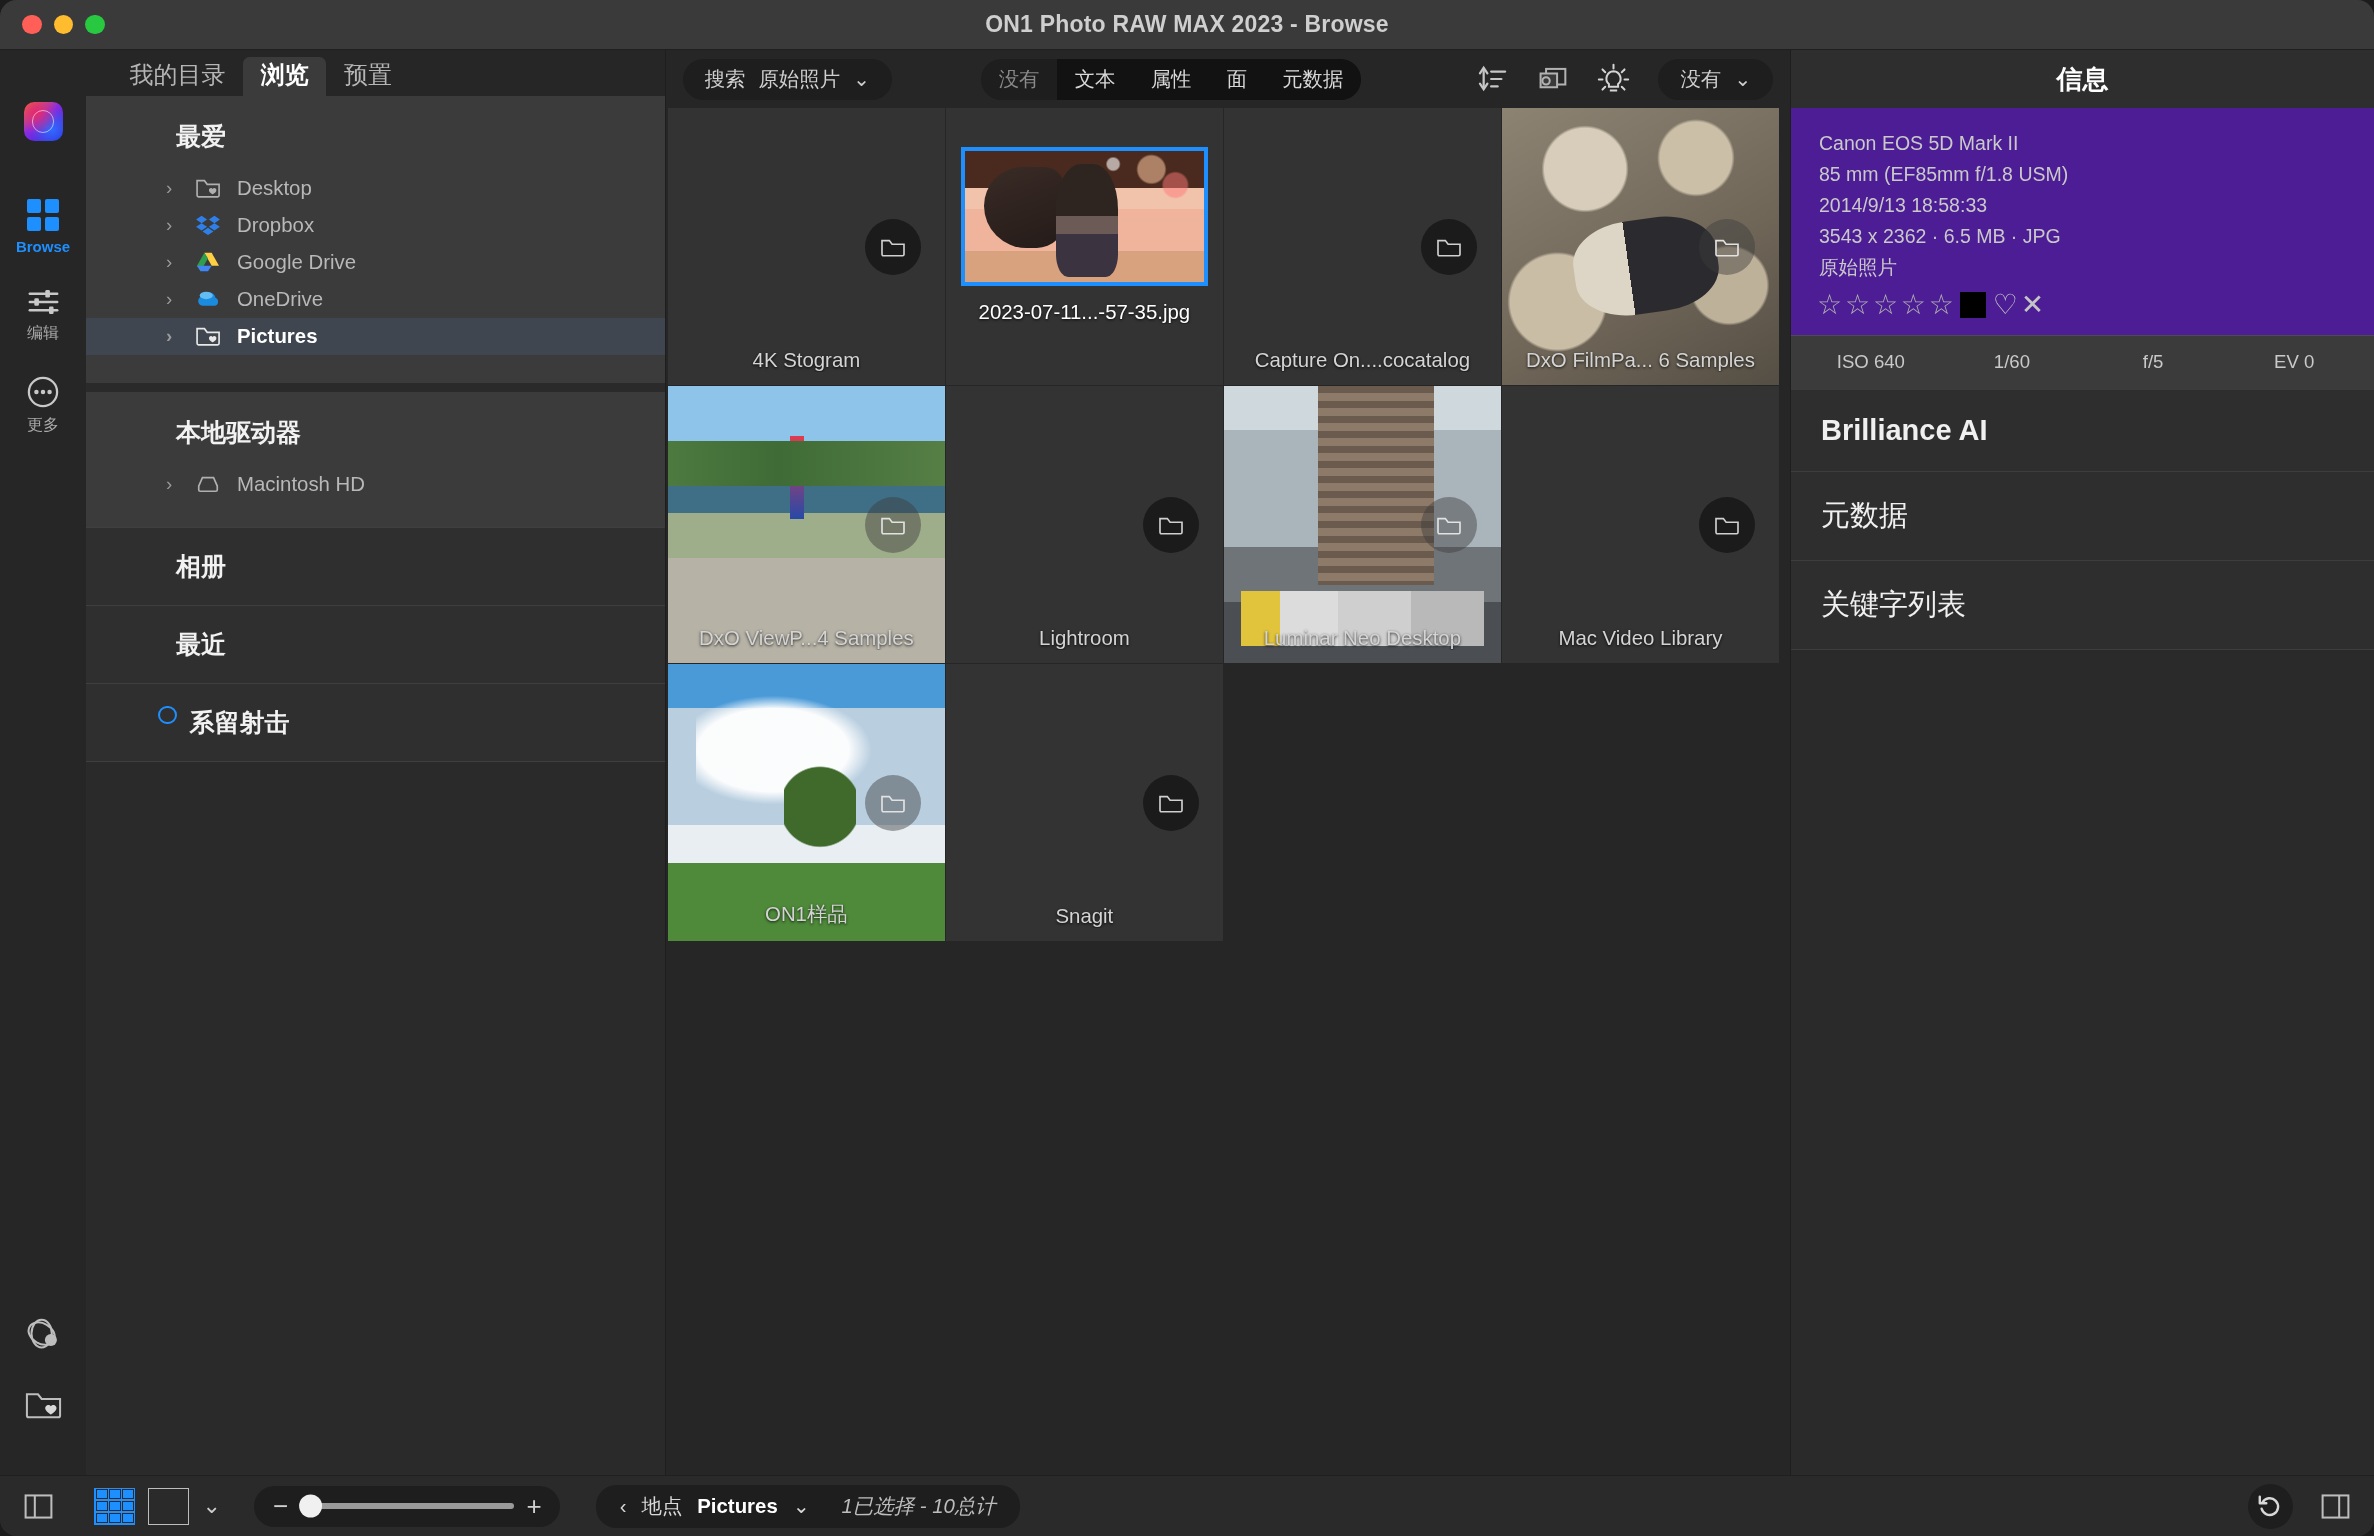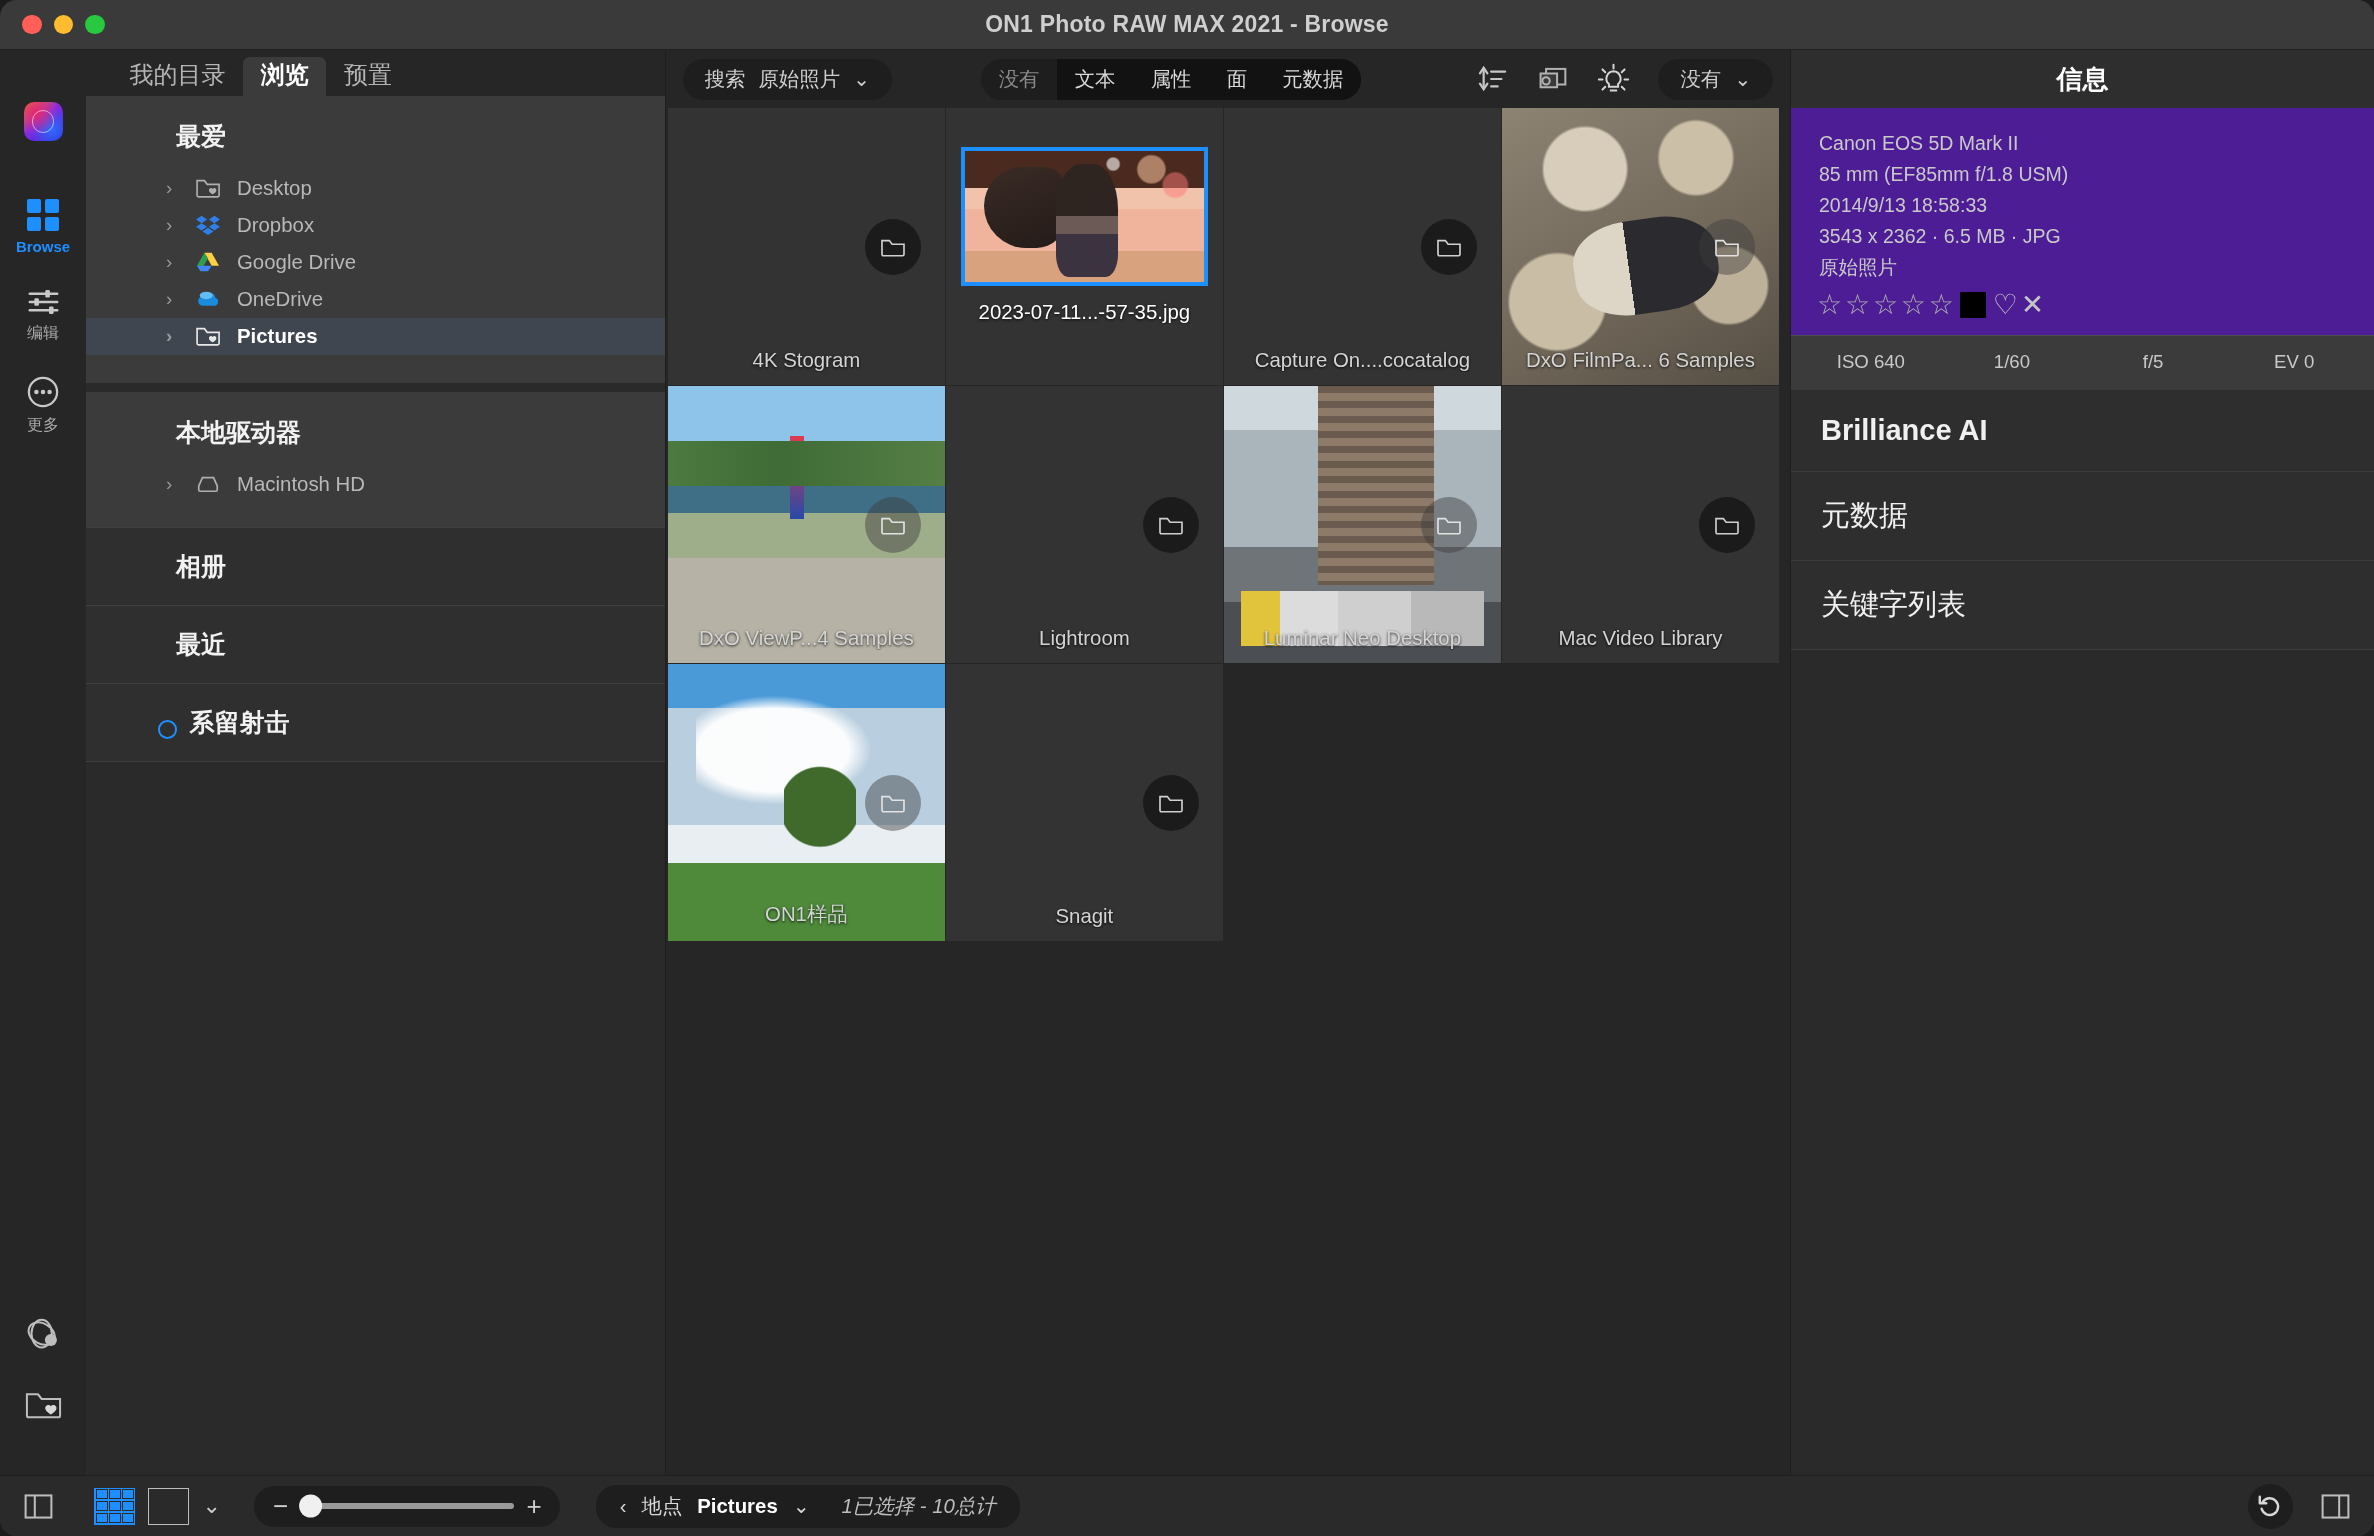--- a/index.html
+++ b/index.html
@@ -100,21 +100,21 @@
   .ico { width: 28px; height: 24px; flex: 0 0 28px; display:flex; align-items:center; }
   .sep { height: 15px; }
 
   .simple-section {
     background:#2f2f2f;
     border-top: 0.9px solid #3f3f3f;
     padding: 22px 0 22px 90px;
     font-size: 25px; font-weight: bold; color: #f2f2f2;
     cursor: pointer;
   }
-  .simple-section.with-dot { display:flex; align-items:flex-end; gap:13px; padding-left:72px; }
+  .simple-section.with-dot { display:flex; align-items:flex-start; gap:13px; padding-left:72px; }
   .blue-ring { width:18.6px; height:18.6px; border-radius:50%; border:2.8px solid #1e8fff; flex:0 0 18.6px; }
   .sidebar-fill { flex:1; background:#2a2a2a; border-top:0.9px solid #3f3f3f; }
 
   
   .center { flex: 1; display: flex; flex-direction: column; min-width: 0; background:#262626; }
   .center-toolbar {
     height: 58px; flex: 0 0 58px; display: flex; align-items: center;
     padding: 0 16.7px; gap: 15px;
   }
   .pill {
@@ -302,21 +302,21 @@
 <body>
 
 <div id="app">
 
   <div class="titlebar">
     <div class="traffic">
       <div class="dot red"></div>
       <div class="dot yellow"></div>
       <div class="dot green"></div>
     </div>
-    <div class="window-title">ON1 Photo RAW MAX 2021 - Browse</div>
+    <div class="window-title">ON1 Photo RAW MAX 2023 - Browse</div>
   </div>
 
   <div class="body">
 
     <div class="rail">
       <div class="app-logo"></div>
 
       <div class="rail-item active">
         <div class="grid-icon">
             <i></i>

